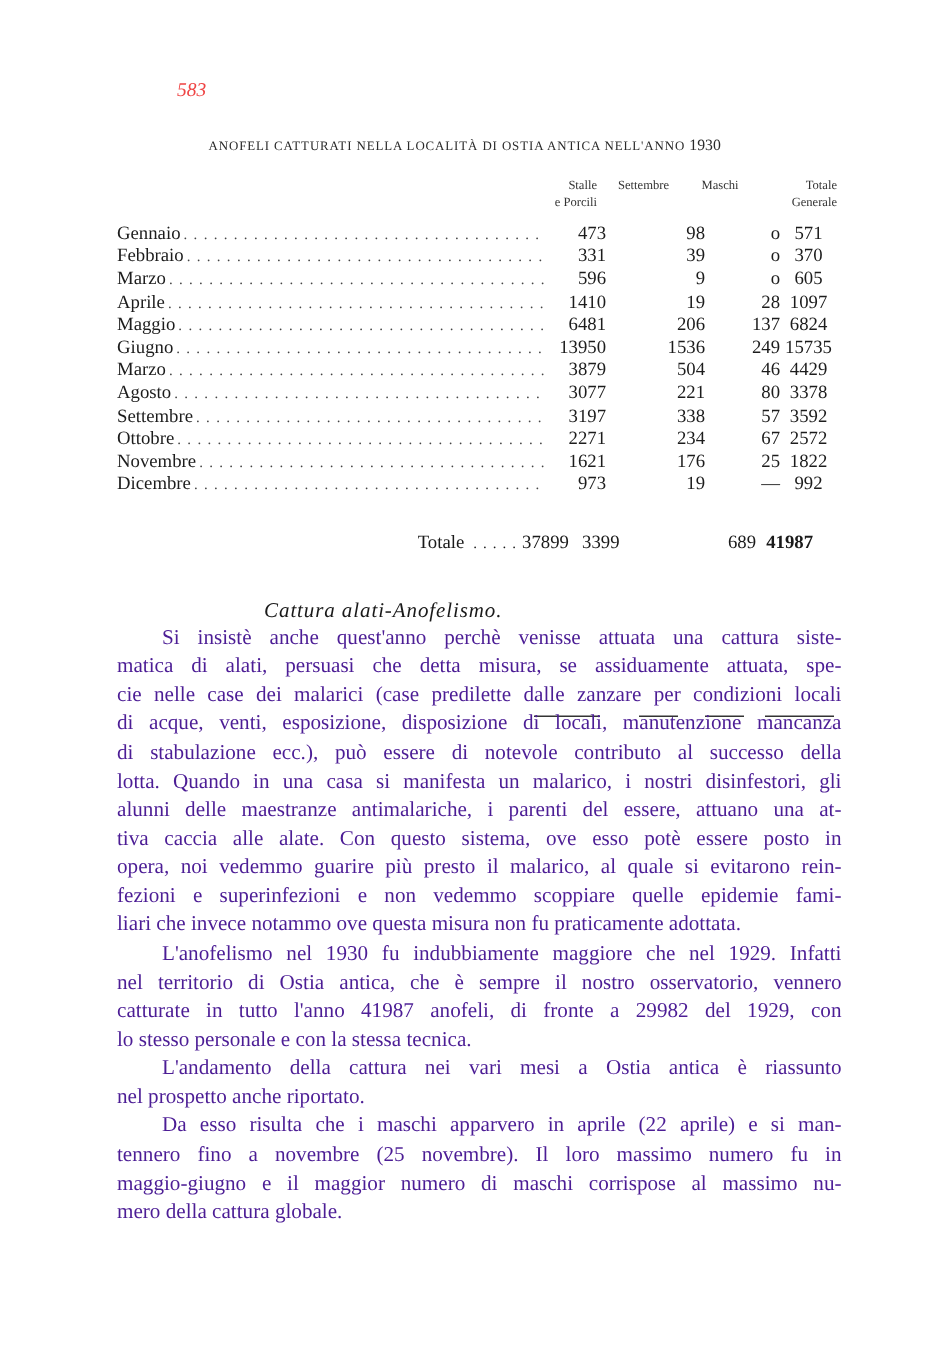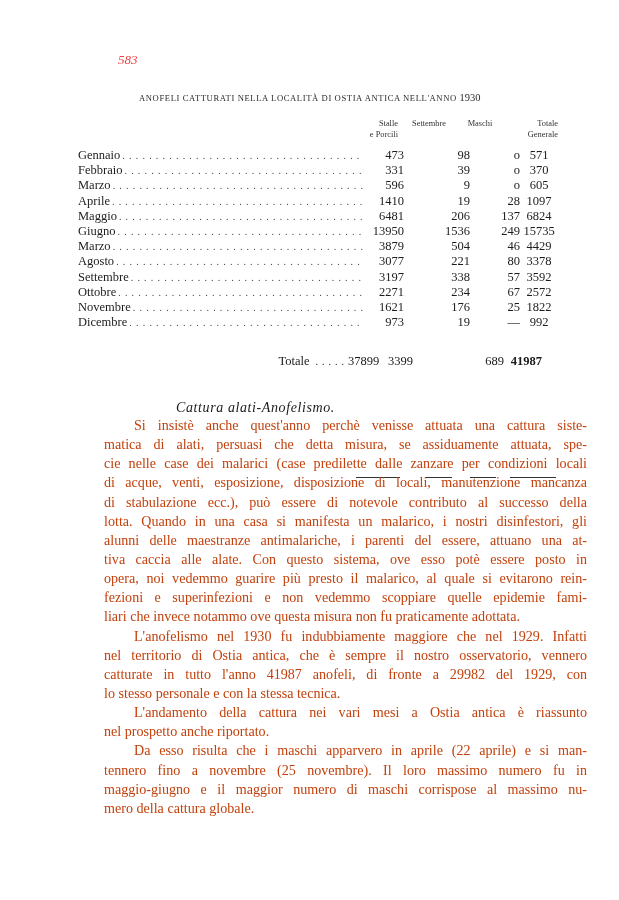--- a/index.html
+++ b/index.html
@@ -62,21 +62,21 @@
     .total-row .c4 { width: 38px; text-align: right; font-weight: bold; }
 
     .section-title {
       position: absolute; top: 379px; left: 0; width: 511px; text-align: center;
       font-family: "Liberation Serif", serif; font-style: italic; font-size: 14px;
       letter-spacing: 0.6px; color: #1a1a1a; margin-top: 21px;
     }
     .text {
       position: absolute; top: 416px; left: 78px; width: 483px;
       font-family: "Liberation Serif", serif; font-size: 14.1px; line-height: 19.15px;
-      color: #c2410c; text-align: justify; margin-left: 26px;
+      color: #4c1d95; text-align: justify;
     }
     .text .line { display: block; white-space: nowrap; text-align-last: justify; height: 19.15px; }
     .text .line.last { text-align-last: left; }
     .text .line.indent { padding-left: 30px; }
   </style>
 </head>
 <body>
 
 <div class="running-head">
   <span class="page-num">583</span>

